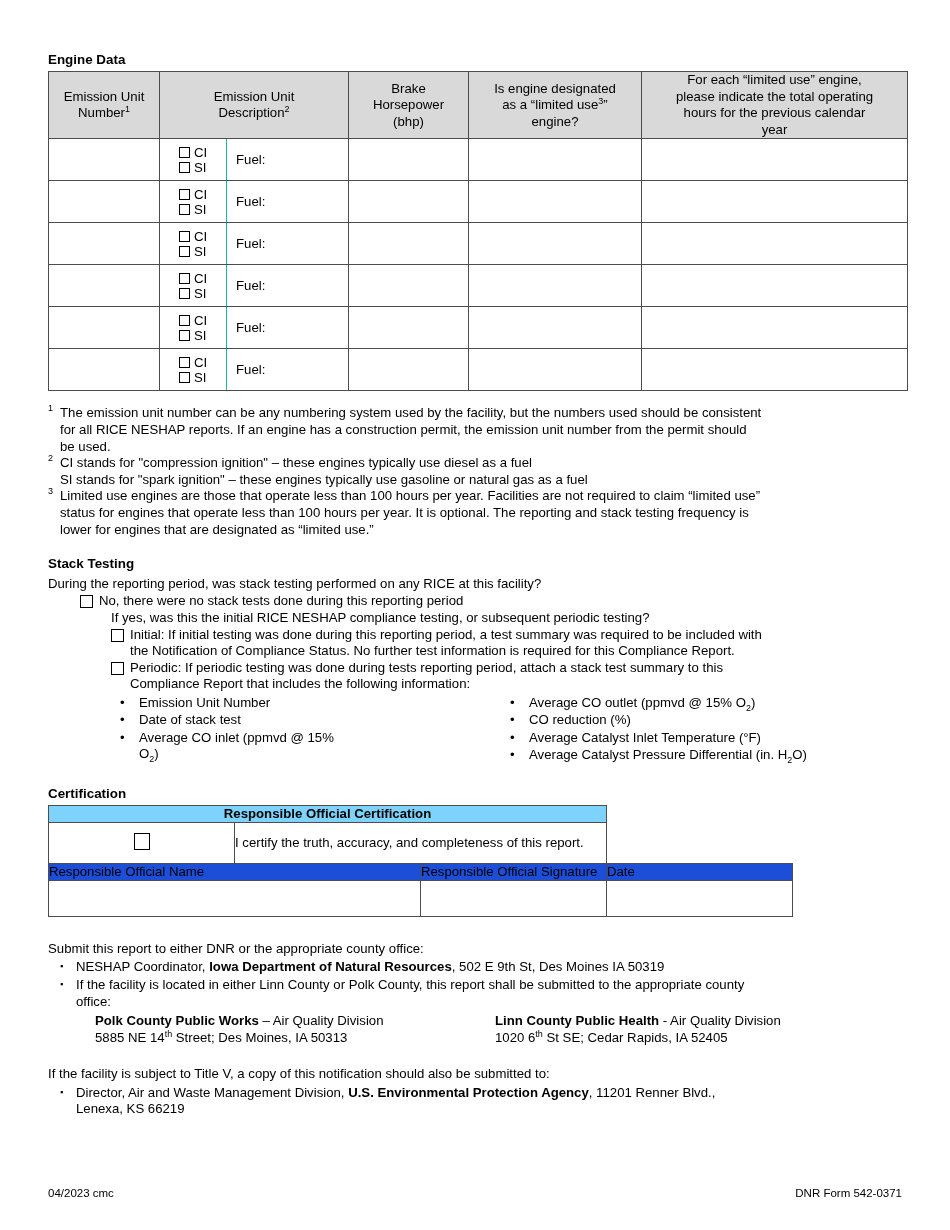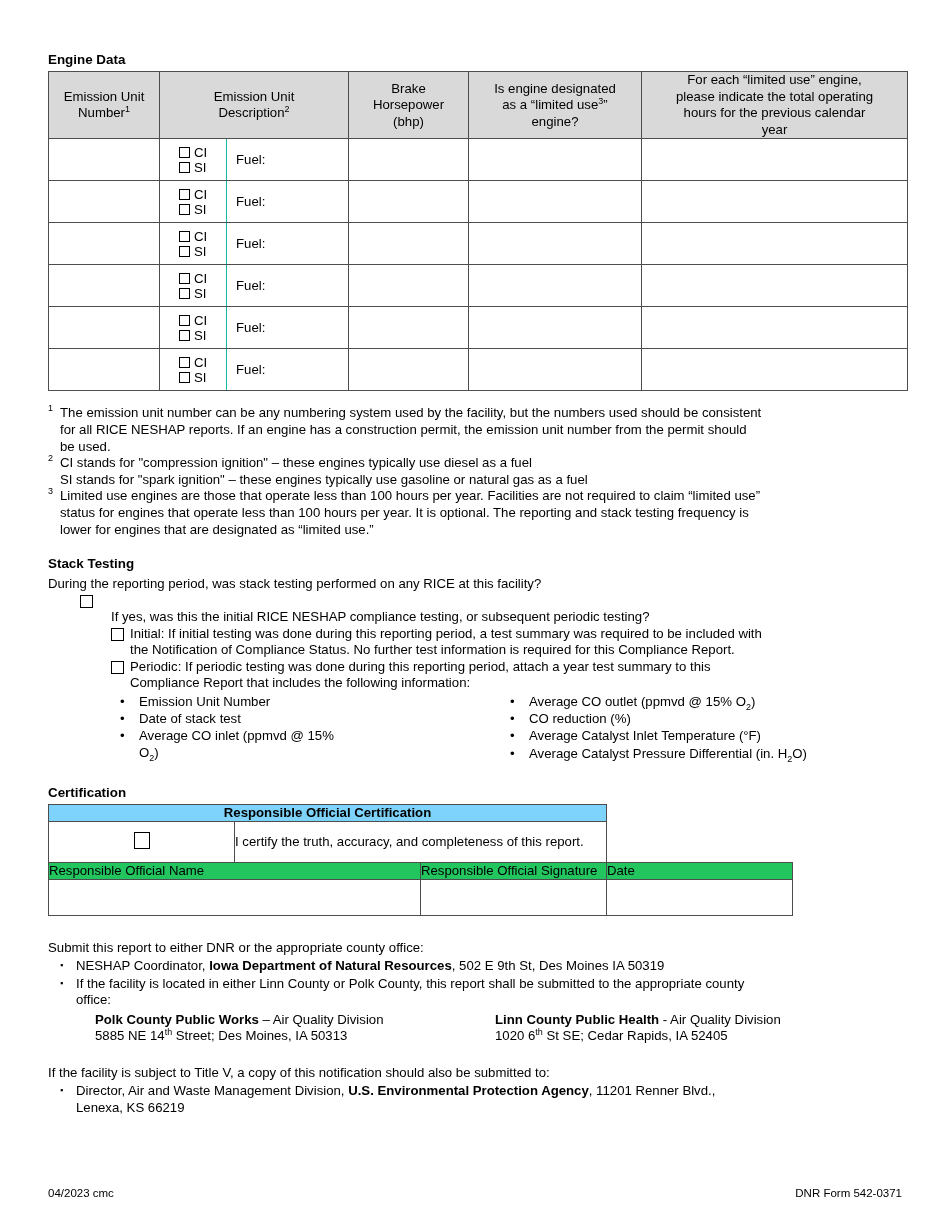--- a/index.html
+++ b/index.html
@@ -182,21 +182,21 @@
     width: 55px;
     text-align: center;
     height: 40px;
     vertical-align: middle;
   }
   .cert-stmt-cell {
     padding-left: 10px;
     vertical-align: middle;
   }
   .cert-sub-hdr {
-    background: #22c55e;
+    background: #1d4ed8;
     padding: 3px 0 4px 7px;
   }
   .cert-blank { height: 35px; }
 
   
   .submit-wrap { margin-top: 24px; }
   .sq {
     display: flex;
     align-items: flex-start;
     margin: 2px 0;
@@ -429,37 +429,38 @@
       <p>lower for engines that are designated as “limited use.”</p>
     </div>
   </div>
 
   <div class="stack-wrap">
     <div class="sect-title">Stack Testing</div>
     <div class="q-line">During the reporting period, was stack testing performed on any RICE at this facility?</div>
 
     <div class="ck-row ind1">
       <span class="cb lg"></span>
+      <span class="txt">No, there were no stack tests done during this reporting period</span>
     </div>
 
 
     <div class="ind2">If yes, was this the initial RICE NESHAP compliance testing, or subsequent periodic testing?</div>
 
     <div class="ck-row ind3">
       <span class="cb lg"></span>
       <span class="txt">
         <span>Initial: If initial testing was done during this reporting period, a test summary was required to be included with</span><br>
         <span>the Notification of Compliance Status. No further test information is required for this Compliance Report.</span>
       </span>
     </div>
 
     <div class="ck-row ind3">
       <span class="cb lg"></span>
       <span class="txt">
-        <span>Periodic: If periodic testing was done during this reporting period, attach a year test summary to this</span><br>
+        <span>Periodic: If periodic testing was done during tests reporting period, attach a stack test summary to this</span><br>
         <span>Compliance Report that includes the following information:</span>
       </span>
     </div>
 
     <div class="two-col">
       <div class="col">
         <div class="bl">
           <span class="dot">•</span>
           <span class="btxt">Emission Unit Number</span>
         </div>

